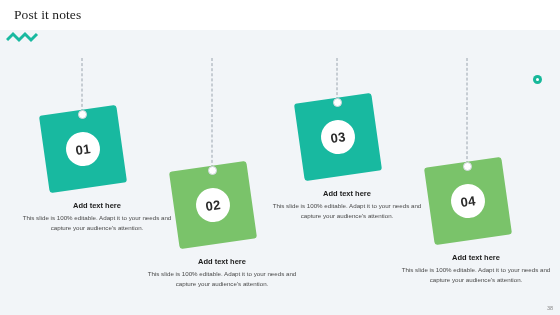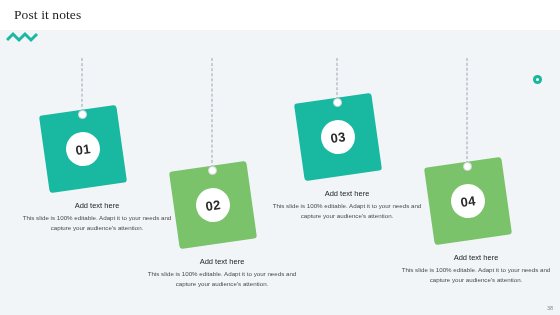--- a/index.html
+++ b/index.html
@@ -106,21 +106,21 @@
     background: #ffffff;
     border: 1px solid #cfd6dc;
   }
   .caption {
     position: absolute;
     width: 150px;
     text-align: center;
   }
   .caption .cap-title {
     font-size: 7.5px;
-    font-weight: normal;
+    font-weight: bold;
     color: #1c1c1c;
     margin-bottom: 3px;
   }
   .caption .cap-body {
     font-size: 6.2px;
     line-height: 1.55;
     color: #4a4a4a;
   }
   .page-num {
     position: absolute;

